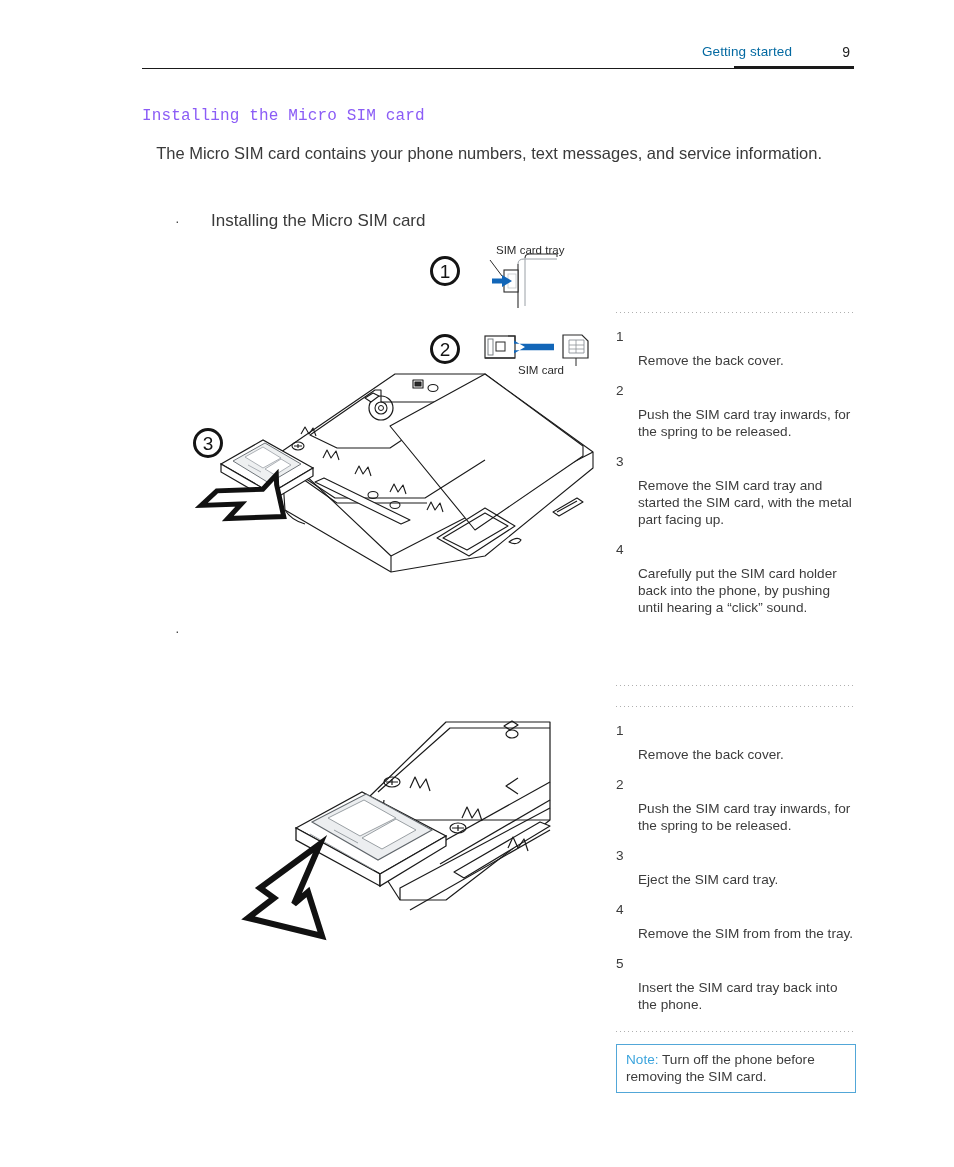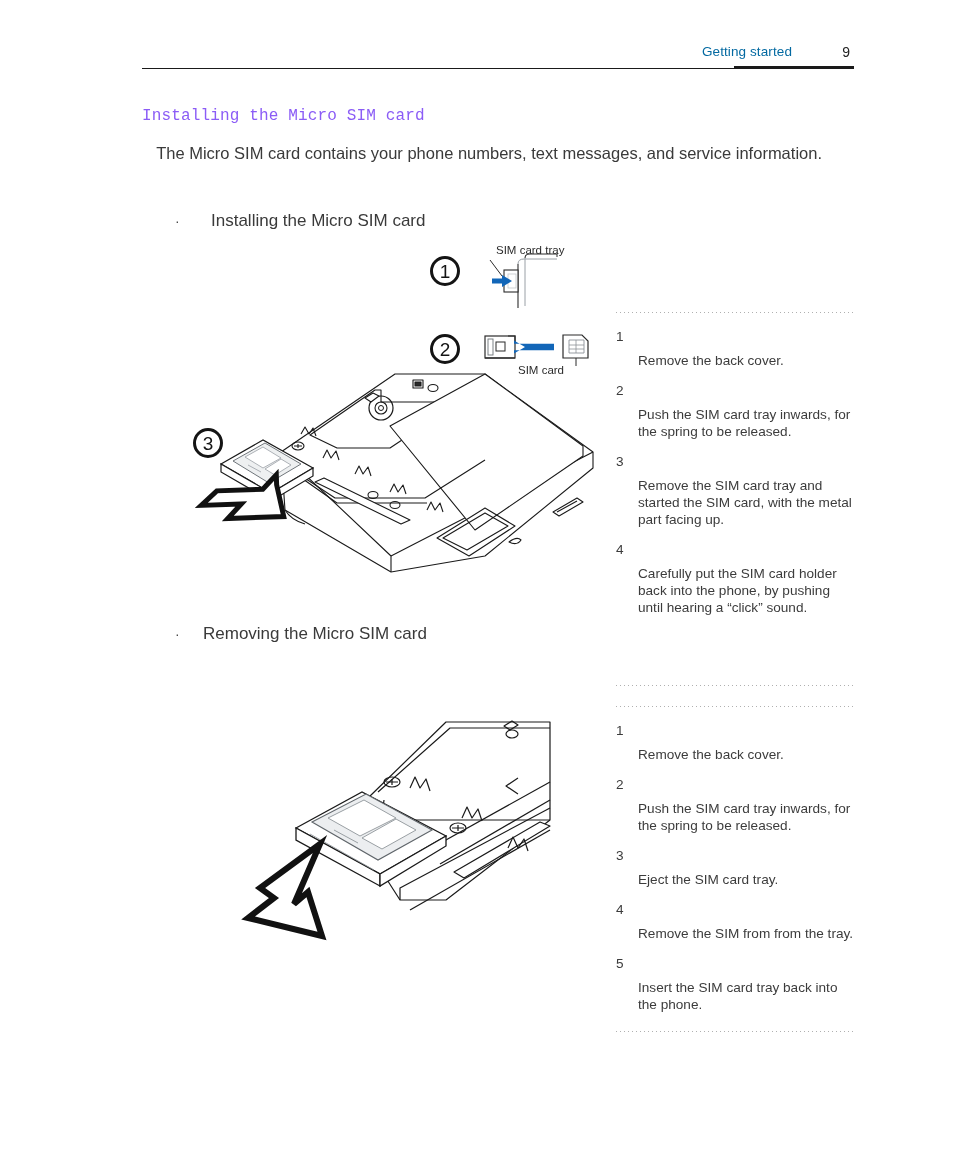--- a/index.html
+++ b/index.html
@@ -201,21 +201,20 @@
 <div class="section-title">Installing the Micro SIM card</div>
 <div class="intro-text">The Micro SIM card contains your phone numbers, text messages, and service information.</div>
 
 <div class="bullet-row" id="bullet-insert">
   <span class="dot">·</span>
   <span class="blabel">Installing the Micro SIM card</span>
 </div>
 
 <div class="bullet-row" id="bullet-remove">
   <span class="dot">·</span>
-  <span class="blabel">Removing the Micro SIM card</span>
 </div>
 
 <div class="fig" id="fig-step1">
   <div class="circ-num" style="left:0px; top:12px;">1</div>
   <div class="fig-label" style="left:50px; top:0px;margin-left:16px;">SIM card tray</div>
   <svg width="175" height="70" viewBox="0 0 175 70">
 
     <path d="M 60 16 L 72 32" stroke="#2b2b2b" stroke-width="1" fill="none"></path>
 
     <path d="M 95 14 Q 95 10 100 10 L 127 10" stroke="#2b2b2b" stroke-width="1.1" fill="none"></path>
@@ -409,13 +408,16 @@
       <span class="step-num">4</span>
       <span class="step-text">Remove the SIM from from the tray.</span>
     </li>
     <li class="step-item">
       <span class="step-num">5</span>
       <span class="step-text">Insert the SIM card tray back into the phone.</span>
     </li>
   </ul>
   <div class="dotline"></div>
 
+  <div class="note-box">
+    <span class="note-label">Note:</span><span> Turn off the phone before removing the SIM card.</span>
+  </div>
 </div>
 
 </body></html>

